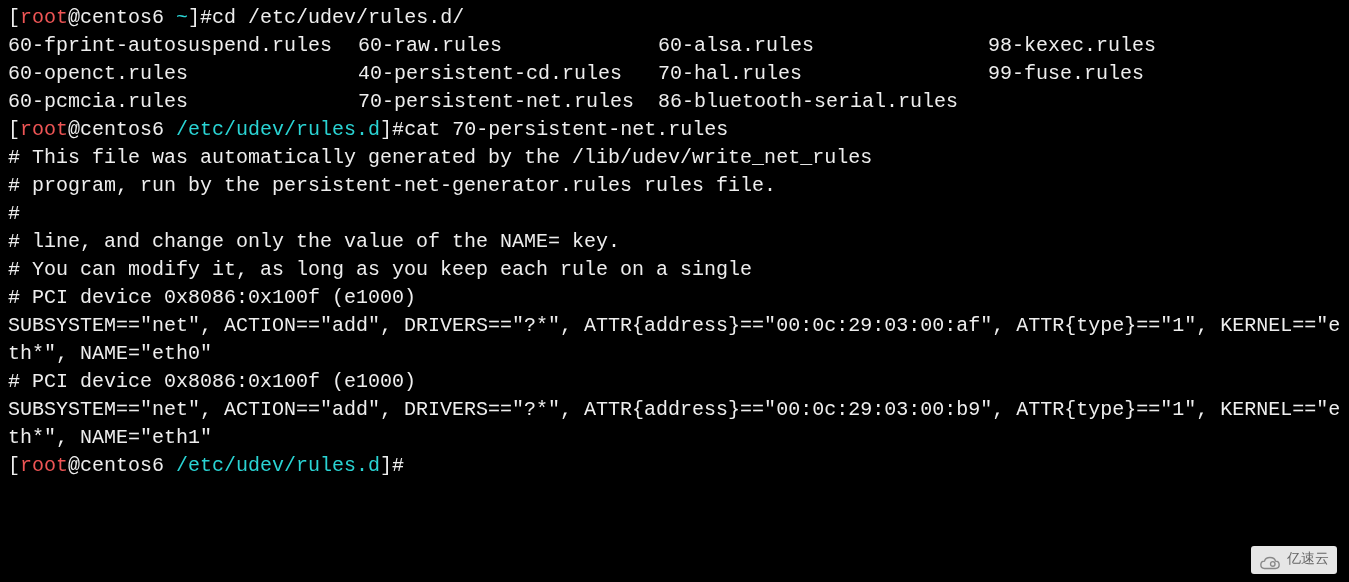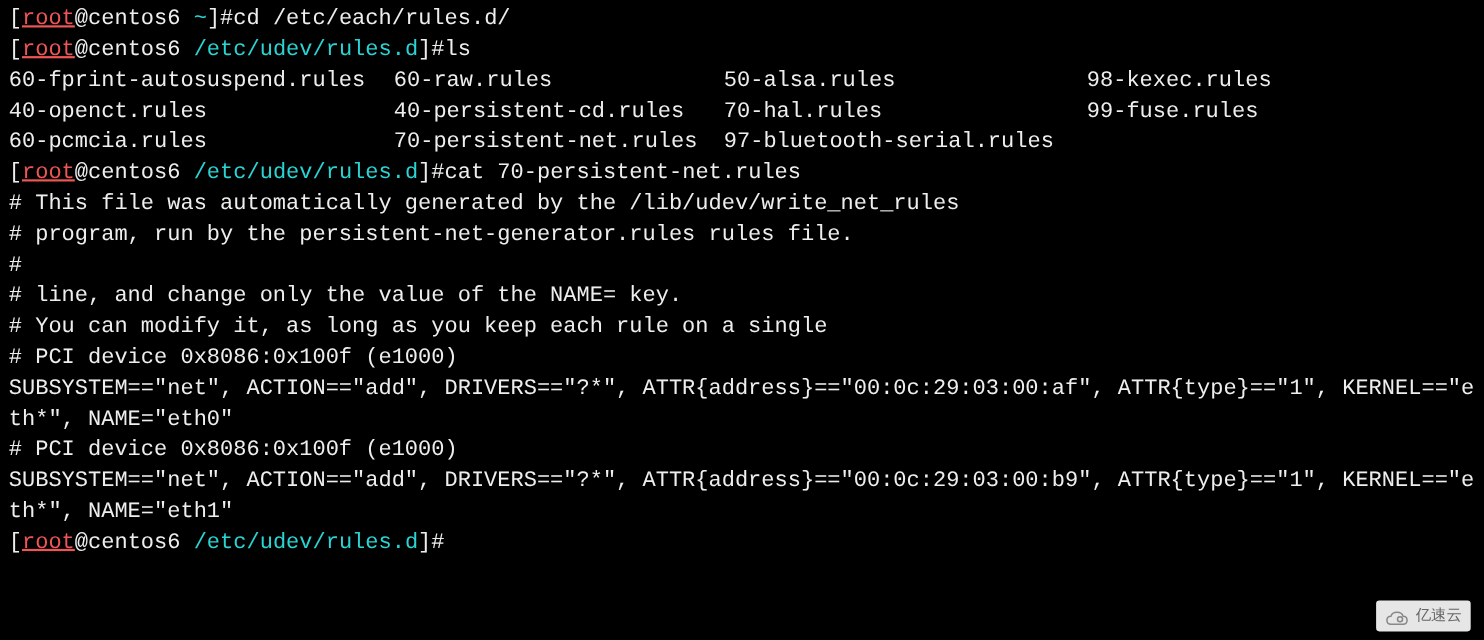--- a/index.html
+++ b/index.html
@@ -9,74 +9,73 @@
       font-family: 'Consolas', 'Monaco', 'Courier New', monospace;
       font-size: 20px;
       line-height: 1.4;
       padding: 4px 8px;
       width: 1349px;
       height: 582px;
       overflow: hidden;
       position: relative;
     }
     .line { white-space: pre; }
-    .red { color: #e55; text-decoration: underline; }
+    .red { color: #e55; }
     .cyan { color: #2ad4d4; }
     .white { color: #eee; }
     .bracket { color: #eee; }
     .watermark {
       position: absolute;
       bottom: 8px;
       right: 12px;
       display: flex;
       align-items: center;
       gap: 6px;
       background: rgba(255,255,255,0.9);
       padding: 4px 8px;
       border-radius: 3px;
     }
     .watermark-text {
       color: #666;
       font-size: 14px;
-      font-family: Liberation Sans, sans-serif;
+      font-family: Liberation Mono, monospace;
     }
     .cloud-icon {
       width: 22px;
       height: 16px;
       position: relative;
     }
     .ls-cols { display: flex; flex-wrap: nowrap; }
     .col { white-space: pre; }
   </style>
 </head>
 <body>
 
 <div>
 
-  <div class="line"><span class="bracket">[</span><span class="red">root</span><span class="white">@</span><span class="white">centos6</span><span class="cyan"> ~</span><span class="bracket">]#</span><span class="white">cd /etc/each/rules.d/</span></div>
+  <div class="line"><span class="bracket">[</span><span class="red">root</span><span class="white">@</span><span class="white">centos6</span><span class="cyan"> ~</span><span class="bracket">]#</span><span class="white">cd /etc/udev/rules.d/</span></div>
 
-  <div class="line"><span class="bracket">[</span><span class="red">root</span><span class="white">@</span><span class="white">centos6</span><span class="cyan"> /etc/udev/rules.d</span><span class="bracket">]#</span><span class="white">ls</span></div>
 
   <div>
     <div class="ls-cols">
       <div class="col" style="width:350px">60-fprint-autosuspend.rules</div>
       <div class="col" style="width:300px">60-raw.rules</div>
-      <div class="col" style="width:330px">50-alsa.rules</div>
+      <div class="col" style="width:330px">60-alsa.rules</div>
       <div class="col">98-kexec.rules</div>
     </div>
     <div class="ls-cols">
-      <div class="col" style="width:350px">40-openct.rules</div>
+      <div class="col" style="width:350px">60-openct.rules</div>
       <div class="col" style="width:300px">40-persistent-cd.rules</div>
       <div class="col" style="width:330px">70-hal.rules</div>
       <div class="col">99-fuse.rules</div>
     </div>
     <div class="ls-cols">
       <div class="col" style="width:350px">60-pcmcia.rules</div>
       <div class="col" style="width:300px">70-persistent-net.rules</div>
-      <div class="col" style="width:330px">97-bluetooth-serial.rules</div>
+      <div class="col" style="width:330px">86-bluetooth-serial.rules</div>
       <div class="col"></div>
     </div>
   </div>
 
   <div class="line"><span class="bracket">[</span><span class="red">root</span><span class="white">@</span><span class="white">centos6</span><span class="cyan"> /etc/udev/rules.d</span><span class="bracket">]#</span><span class="white">cat 70-persistent-net.rules</span></div>
 
   <div>
     <div class="line"># This file was automatically generated by the /lib/udev/write_net_rules</div>
     <div class="line"># program, run by the persistent-net-generator.rules rules file.</div>
     <div class="line">#</div>

